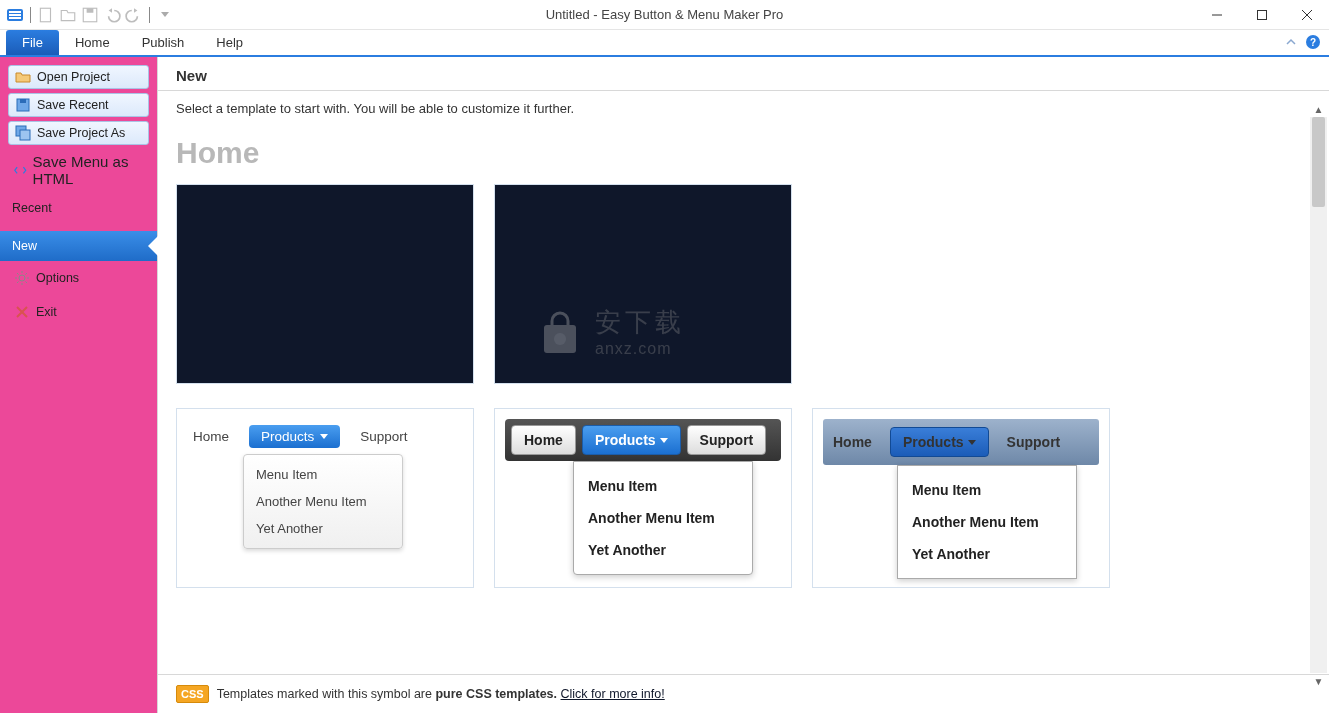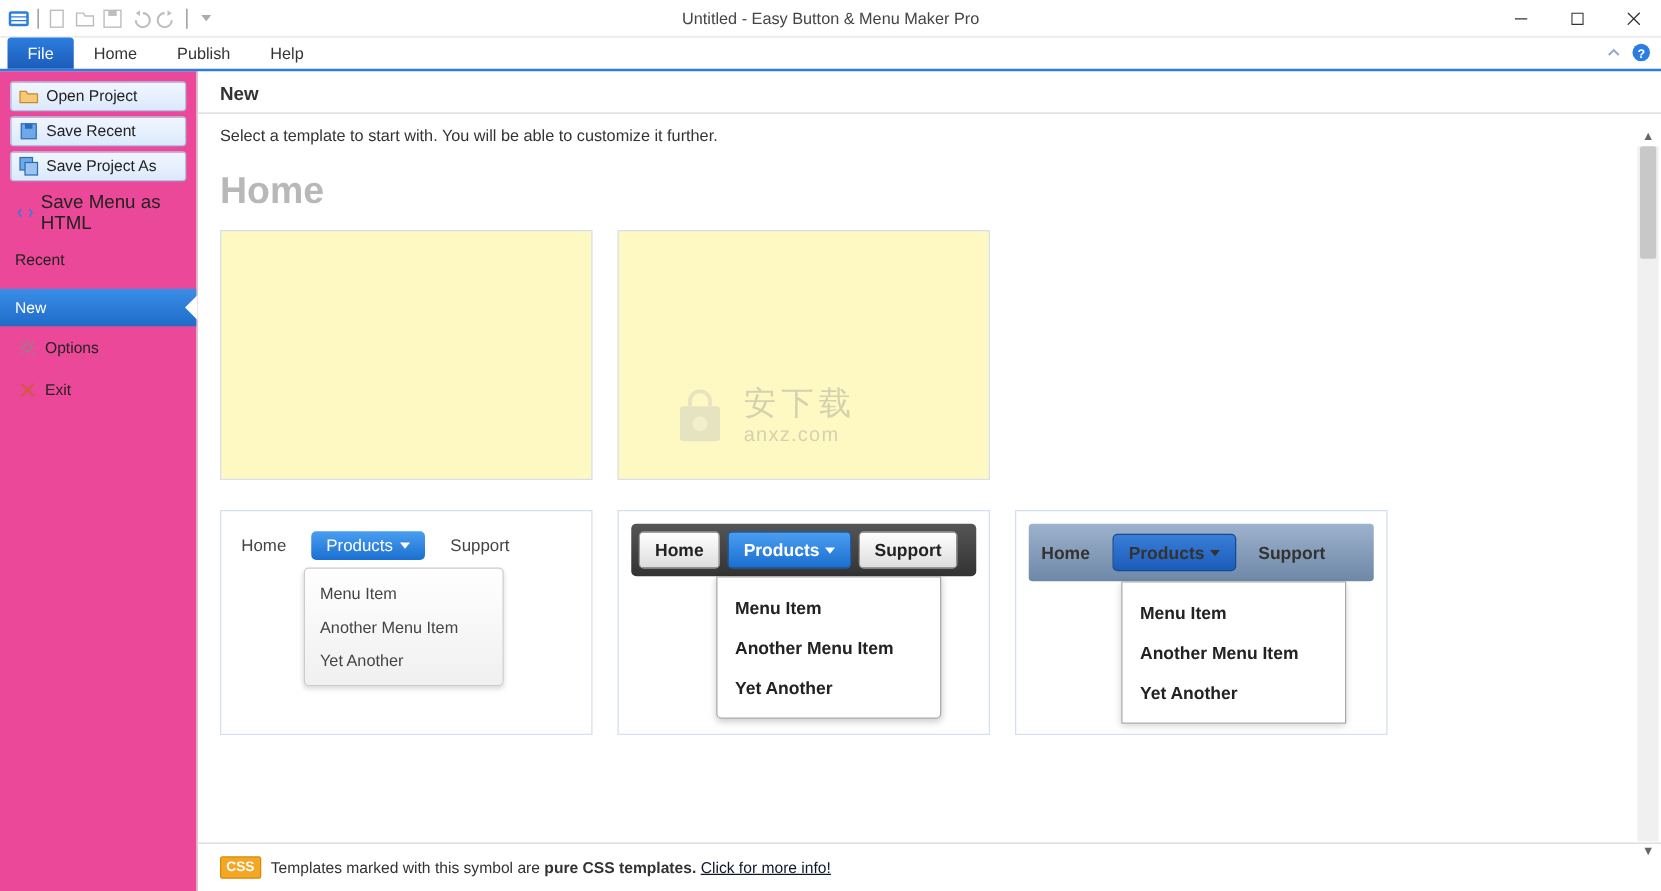--- a/index.html
+++ b/index.html
@@ -31,21 +31,21 @@
 .side-active::after { content: ""; position: absolute; right: -1px; top: 50%; transform: translateY(-50%); border-top: 10px solid transparent; border-bottom: 10px solid transparent; border-right: 10px solid #fff; }
 .side-item { margin: 3px 8px; padding: 6px 6px; display: flex; align-items: center; gap: 6px; font-size: 12.5px; color: #222; }
 
 
 .main { flex: 1; display: flex; flex-direction: column; position: relative; }
 .main-header { padding: 10px 18px 6px; font-size: 15px; font-weight: 600; color: #333; border-bottom: 1px solid #d8d8d8; }
 .main-sub { padding: 10px 18px; font-size: 13px; color: #333; }
 .scroll-area { flex: 1; overflow: hidden; padding: 0 18px 10px; position: relative; }
 .section-title { font-size: 30px; font-weight: 600; color: #b8b8b8; margin: 10px 0 14px; }
 .template-row { display: flex; gap: 20px; margin-bottom: 24px; }
-.template-card { width: 298px; height: 200px; border: 1px solid #d4e0ed; background: #fef9c3; position: relative; }
+.template-card { width: 298px; height: 200px; border: 1px solid #d4e0ed; background: #0f172a; position: relative; }
 .template-card.apple { height: 180px; background: #fff; border: 1px solid #d4e0ed; padding: 16px; }
 
 
 .vscroll { position: absolute; right: 2px; top: 60px; width: 17px; height: calc(100% - 100px); background: #f0f0f0; }
 .vscroll .thumb { position: absolute; left: 2px; right: 2px; top: 0; height: 90px; background: #c8c8c8; border-radius: 2px; }
 .vscroll .arrow { position: absolute; left: 0; right: 0; height: 16px; display:flex;align-items:center;justify-content:center; color:#666; font-size:10px;}
 .vscroll .arrow.up { top: -16px; }
 .vscroll .arrow.down { bottom: -16px; }
 
 

